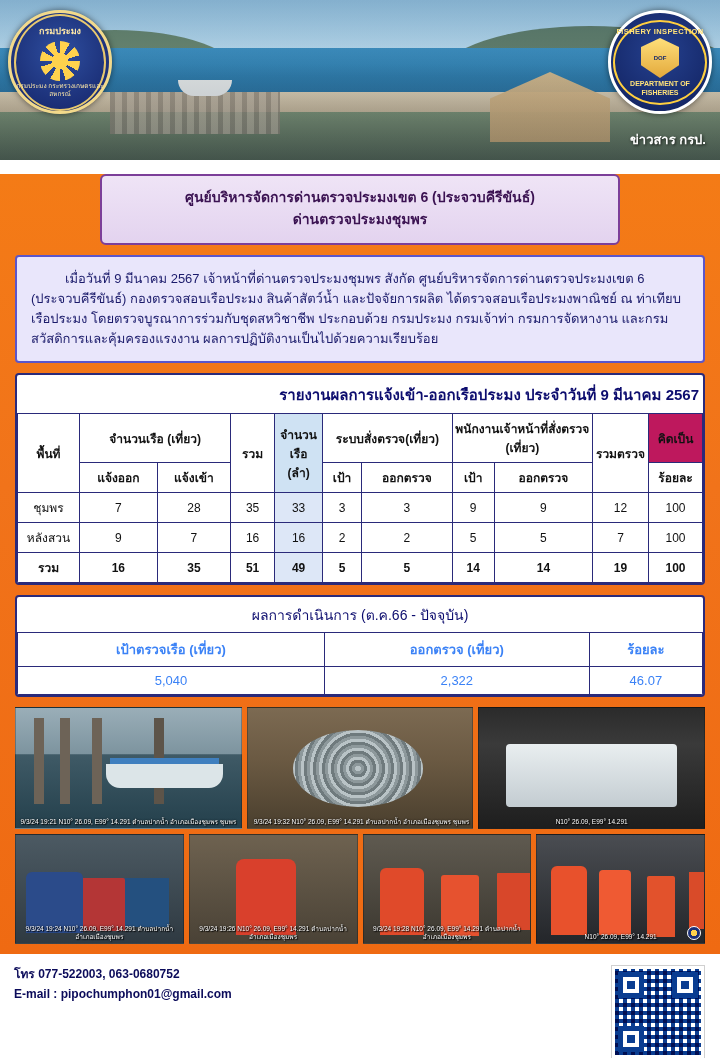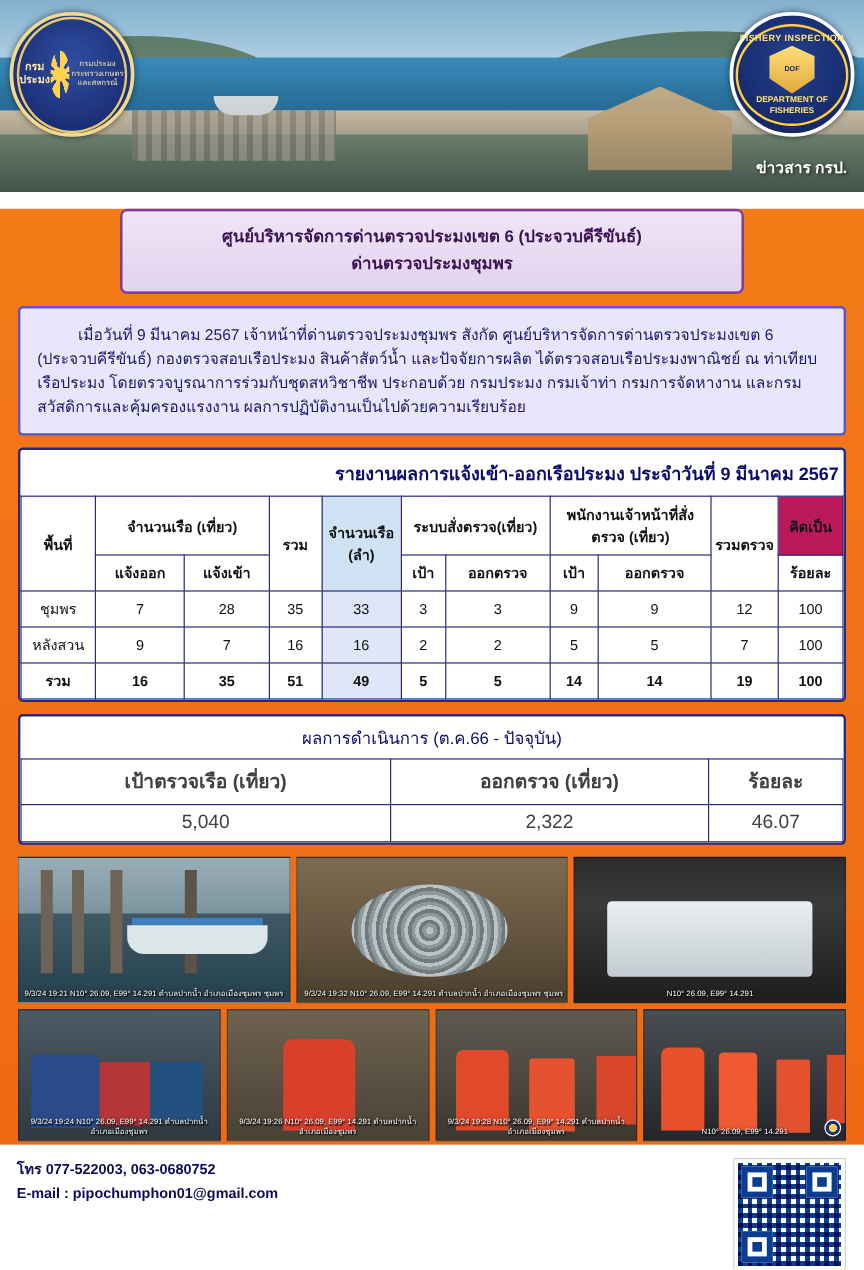--- a/index.html
+++ b/index.html
@@ -91,21 +91,21 @@
   }
   .crest-left {
     left: 8px;
     background: radial-gradient(circle at 50% 40%, #2f4fa0 0%, #1b2f77 70%, #111f55 100%);
     border: 3px solid #f2d98b;
     box-shadow: 0 0 6px rgba(0,0,0,.55);
   }
   .crest-left .ring {
     width: 92px; height: 97px; border-radius: 50%;
     border: 2px solid #e8c96f;
-    display: flex; flex-direction: row; align-items: center; justify-content: center;
+    display: flex; flex-direction: column; align-items: center; justify-content: center;
     color: #f6e6b0; font-size: 7.5px; line-height: 1.25;
   }
   .crest-left .top-txt { font-size: 9px; color:#ffe9a8; font-weight: bold; margin-bottom: 2px;}
   .crest-left .emblem {
     width: 40px; height: 40px;
     background:
       radial-gradient(circle at 50% 50%, #ffd24d 0 28%, rgba(255,210,77,0) 29%),
       conic-gradient(from 0deg, #ffd24d 0 8%, transparent 8% 12.5%, #ffd24d 12.5% 20.5%, transparent 20.5% 25%, #ffd24d 25% 33%, transparent 33% 37.5%, #ffd24d 37.5% 45.5%, transparent 45.5% 50%, #ffd24d 50% 58%, transparent 58% 62.5%, #ffd24d 62.5% 70.5%, transparent 70.5% 75%, #ffd24d 75% 83%, transparent 83% 87.5%, #ffd24d 87.5% 95.5%, transparent 95.5% 100%);
     border-radius: 50%;
     margin: 1px 0;
@@ -214,21 +214,21 @@
     background: #ffffff;
     border: 2px solid #2a2a7a;
     border-radius: 4px;
     overflow: hidden;
   }
   .result-card .res-title {
     text-align: center; font-size: 14px; font-weight: normal;
     color: #0c0c6e; padding: 7px 4px 6px;
   }
   table.res {
-    width: 100%; border-collapse: collapse; font-size: 16px; color: #404040;
+    width: 100%; border-collapse: collapse; font-size: 13px; color: #3b82f6;
   }
   table.res th, table.res td {
     border: 1px solid #2a2a7a; text-align: center; padding: 6px 2px;
   }
   table.res th { font-weight: bold; }
 
   
   .photos {
     margin: 10px auto 0;
     width: 690px;
@@ -384,21 +384,21 @@
     </div>
 
     <div class="table-card">
       <div class="tbl-title">รายงานผลการแจ้งเข้า-ออกเรือประมง ประจำวันที่ 9  มีนาคม 2567</div>
       <table class="rpt">
         <thead>
           <tr>
             <th class="c-area" rowspan="2" style="width:62px">พื้นที่</th>
             <th class="c-boat" colspan="2" style="width:140px">จำนวนเรือ (เที่ยว)</th>
             <th class="c-sum" rowspan="2" style="width:44px">รวม</th>
-            <th class="c-lam" rowspan="2" style="width:66px">จำนวนเรือ (ลำ)</th>
+            <th class="c-lam" rowspan="2" style="width:48px">จำนวนเรือ (ลำ)</th>
             <th class="c-sys" colspan="2" style="width:120px">ระบบสั่งตรวจ(เที่ยว)</th>
             <th class="c-off" colspan="2" style="width:130px">พนักงานเจ้าหน้าที่สั่งตรวจ (เที่ยว)</th>
             <th class="c-tot" rowspan="2" style="width:56px">รวมตรวจ</th>
             <th class="c-pct" rowspan="1" style="width:54px">คิดเป็น</th>
           </tr>
           <tr>
             <th>แจ้งออก</th>
             <th>แจ้งเข้า</th>
             <th>เป้า</th>
             <th>ออกตรวจ</th>

